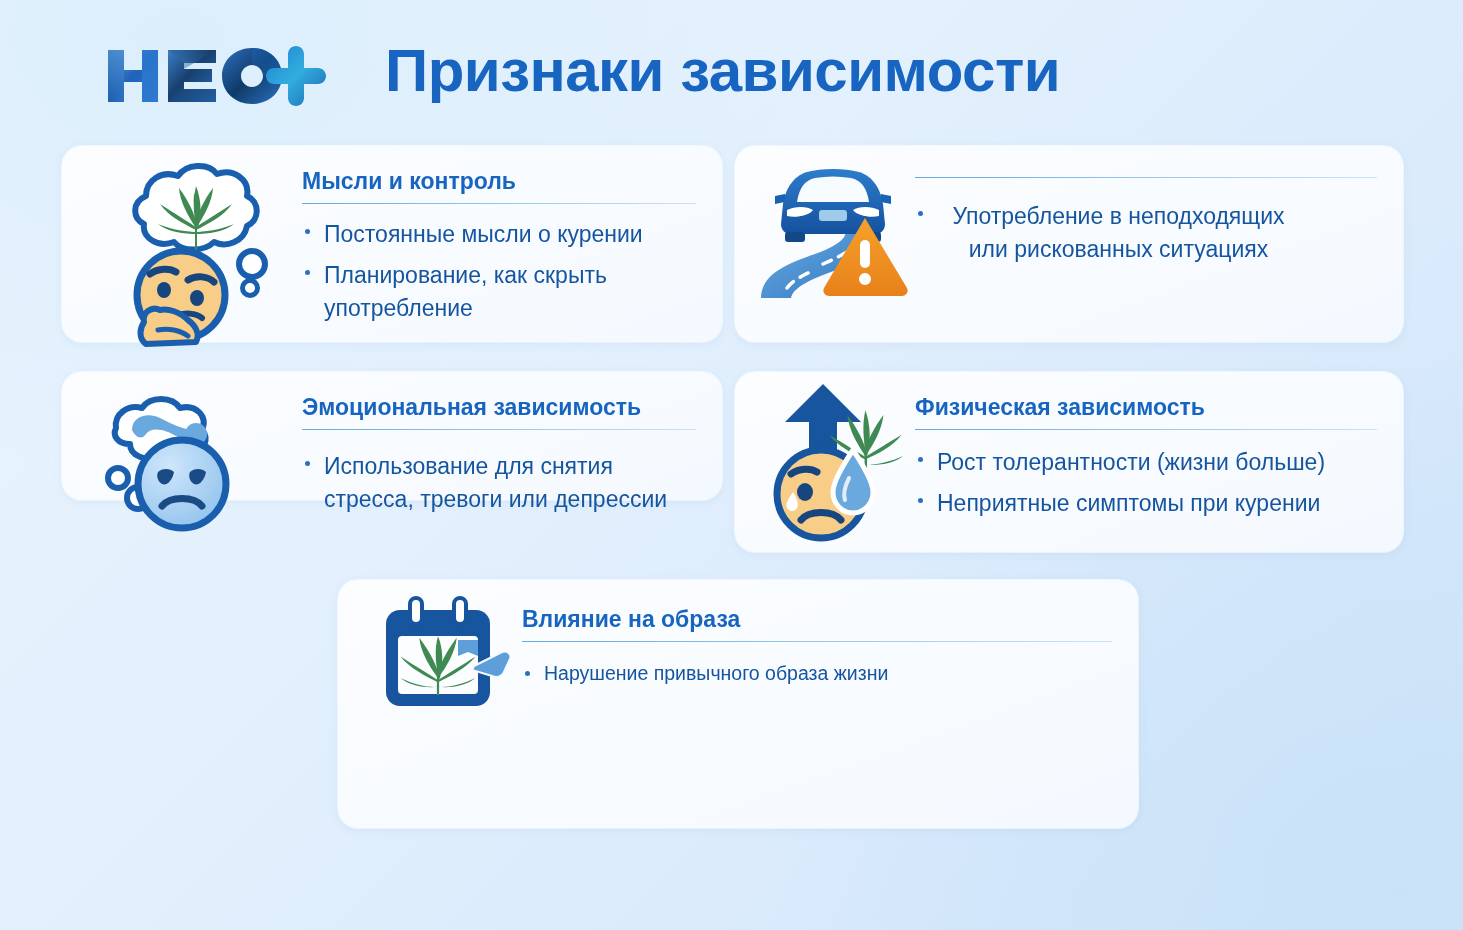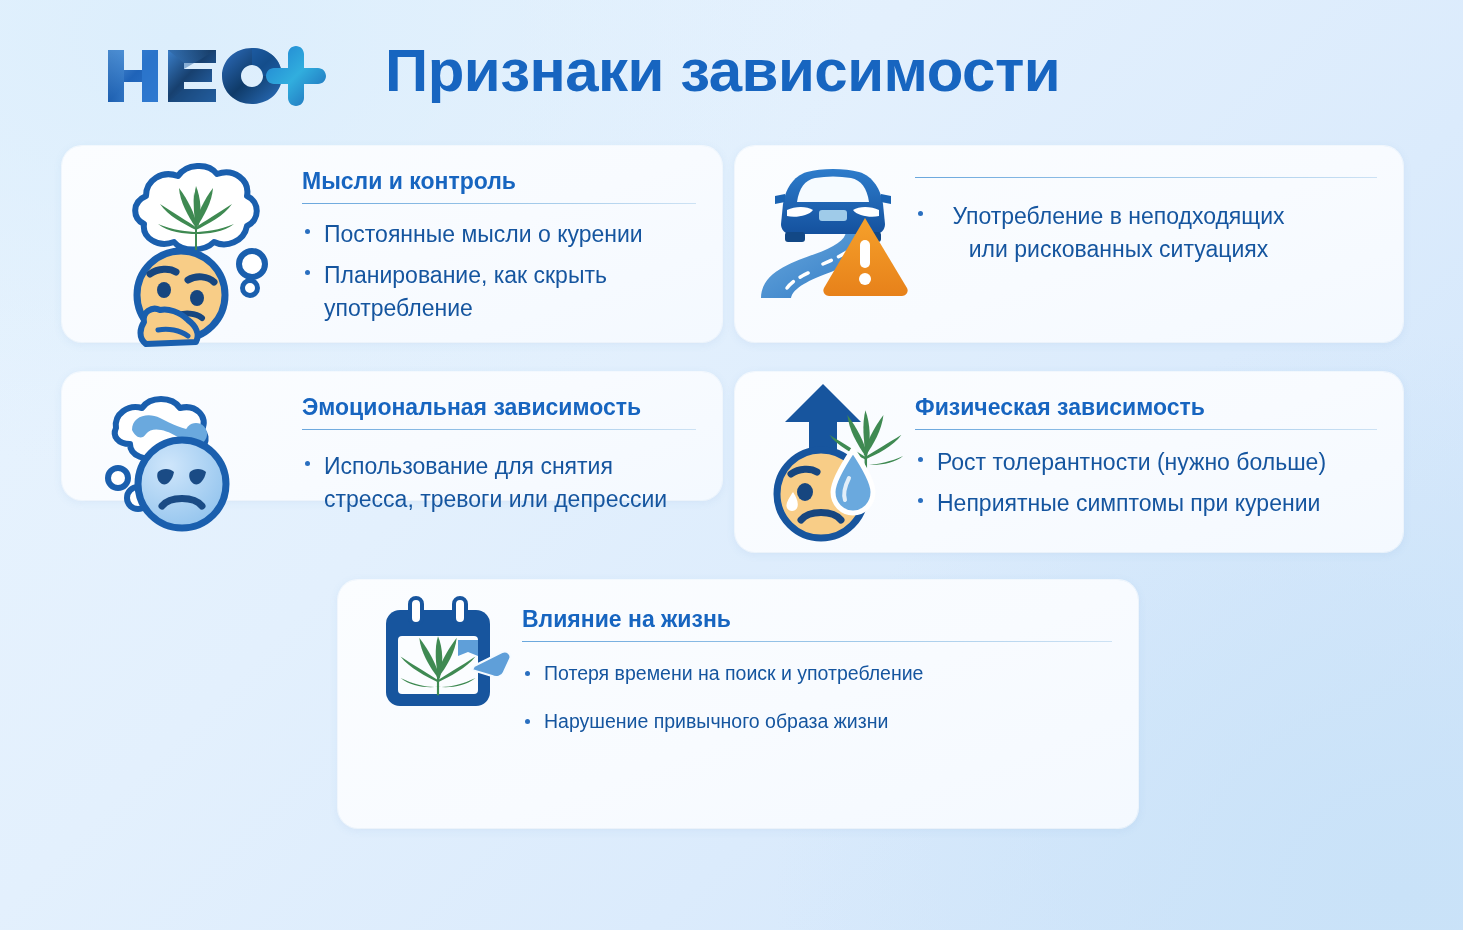--- a/index.html
+++ b/index.html
@@ -356,21 +356,21 @@
         <path d="M96 68 C108 86 116 100 116 110 C116 122 107 131 96 131 C85 131 76 122 76 110 C76 100 84 86 96 68 Z" fill="#6aa9de" stroke="#ffffff" stroke-width="5"></path>
         <path d="M92 96 C88 104 86 112 88 118" stroke="#ffffff" stroke-width="4" fill="none" stroke-linecap="round" opacity="0.8"></path>
       </svg>
     </div>
     <div class="card-body">
       <div class="card-title">Физическая зависимость</div>
       <div class="card-divider"></div>
       <ul class="bullets" style="margin-top:16px;">
         <li class="bullet">
           <span class="dot"></span>
-          <span>Рост толерантности (нужно больше)</span>
+          <span>Рост толерантности (жизни больше)</span>
         </li>
         <li class="bullet">
           <span class="dot"></span>
           <span>Неприятные симптомы при курении</span>
         </li>
       </ul>
     </div>
   </div>
 
   <div class="card card-5">
@@ -392,28 +392,24 @@
           <path d="M0 56 C16 48 40 36 52 20 C34 32 10 46 -2 54 Z"></path>
           <path d="M1 62 C-16 64 -38 62 -52 50 C-32 60 -10 64 2 62 Z"></path>
           <path d="M-1 62 C16 64 38 62 52 50 C32 60 10 64 -2 62 Z"></path>
         </g>
 
         <path d="M84 44 L104 44 L104 60 L94 56 L84 60 Z" fill="#5f9fd9"></path>
         <path d="M100 70 L128 56 C133 54 138 58 136 63 L130 76 C128 81 122 82 118 80 L98 74 Z" fill="#5f9fd9" stroke="#f6fbff" stroke-width="2"></path>
       </svg>
     </div>
     <div class="card-body" style="top:26px;">
-      <div class="card-title">Влияние на жизнь</div>
+      <div class="card-title">Влияние на образа</div>
       <div class="card-divider"></div>
       <ul class="bullets">
         <li class="bullet">
           <span class="dot"></span>
-          <span>Потеря времени на поиск и употребление</span>
-        </li>
-        <li class="bullet">
-          <span class="dot"></span>
           <span>Нарушение привычного образа жизни</span>
         </li>
       </ul>
     </div>
   </div>
 
 </div>
 
 </body></html>

